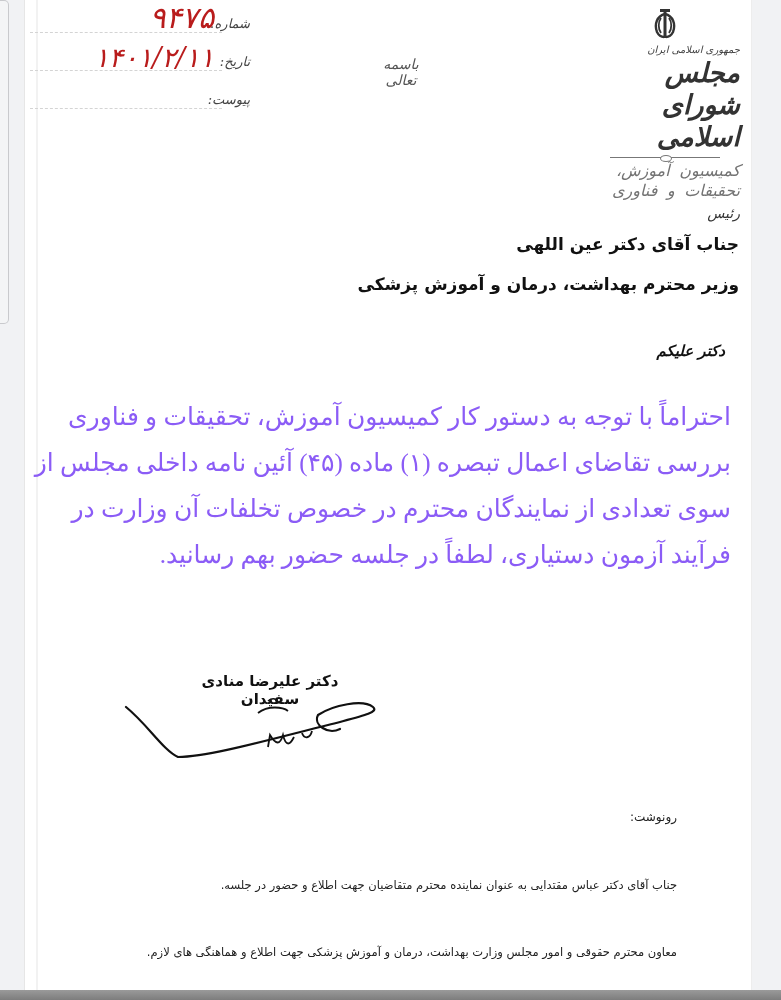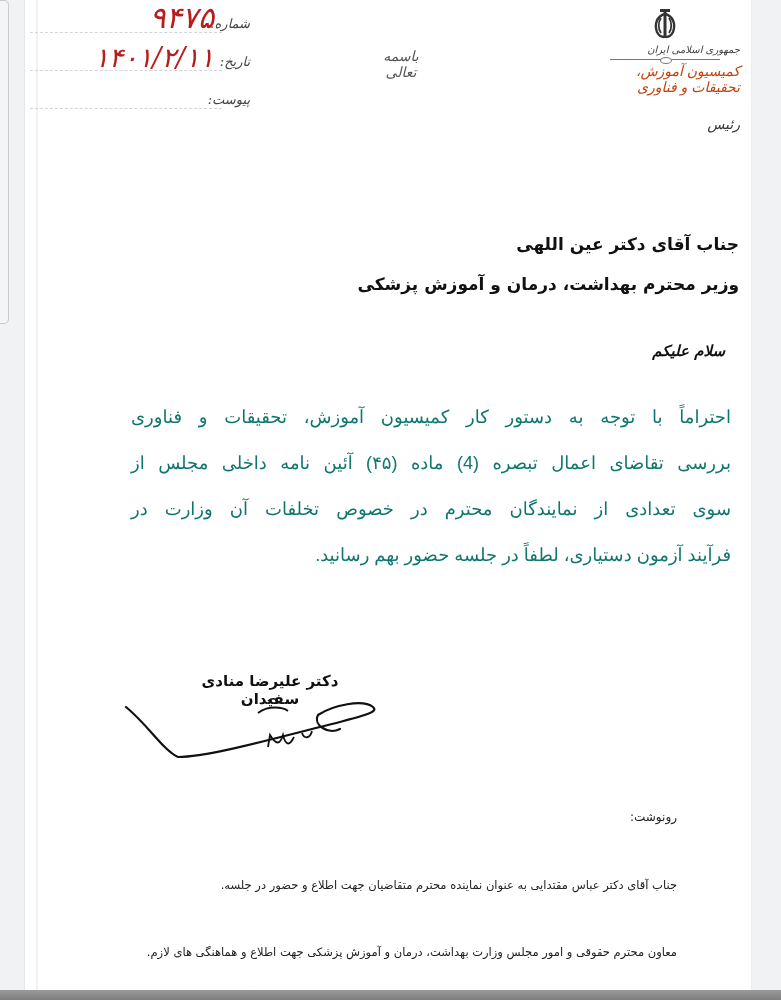--- a/index.html
+++ b/index.html
@@ -35,50 +35,50 @@
   }
   .meta-line { position:absolute; left:0; right:28px; top:26px; border-top:1px dashed #d4d4d4; }
   .meta-value {
     position:absolute; right:36px; top:-6px; font-family:"DejaVu Serif", serif;
     font-size:30px; color:#b91c1c; letter-spacing:3px; font-style:italic;
   }
   .meta-value.date { font-size:27px; top:-2px; }
 
   
   .basmala {
-    position:absolute; left:366px; top:48px; width:70px; height:34px;
+    position:absolute; left:366px; top:56px; width:70px; height:34px;
     font-family:"DejaVu Serif", serif; font-size:14px; color:#555; font-style:italic;
     text-align:center;
   }
 
   
   .emblem-block { position:absolute; left:590px; top:8px; width:150px; text-align:right; }
   .emblem-icon { width:34px; height:36px; margin:0 auto; }
   .emblem-small { font-family:"DejaVu Serif", serif; font-style:italic; font-size:10px; color:#444; margin-top:0px; }
   .emblem-big {
     font-family:"DejaVu Serif", serif; font-style:italic; font-weight:bold;
     font-size:27px; color:#333; line-height:32px; margin-top:2px;
   }
   .emblem-divider { width:110px; height:0; border-top:1px solid #777; margin:4px auto 3px; position:relative; }
   .emblem-divider:after { content:""; position:absolute; left:50px; top:-3px; width:10px; height:5px; border-radius:50%; border:1px solid #777; background:#fff; }
-  .emblem-committee { font-family:Liberation Sans, sans-serif; font-style:italic; font-size:14px; color:#c2410c; }
-  .emblem-role { font-family:"DejaVu Serif", serif; font-style:italic; font-size:14px; color:#333; margin-top:21px; }
+  .emblem-committee { font-family:Liberation Mono, monospace; font-style:italic; font-size:16px; color:#737373; }
+  .emblem-role { font-family:"DejaVu Serif", serif; font-style:italic; font-size:14px; color:#333; margin-top:4px; }
 
   
   .recipient { position:absolute; right:42px; top:224px; width:420px; }
   .recipient-line { font-family:"DejaVu Sans", sans-serif; font-weight:bold; font-size:17px; line-height:40px; color:#111; }
 
   .greeting {
     position:absolute; right:56px; top:342px; font-family:"DejaVu Serif", serif;
     font-style:italic; font-weight:bold; font-size:15px; color:#111;
   }
 
   .body-text { position:absolute; right:50px; top:394px; width:600px; text-align:justify; text-align-last:right; }
   .body-line {
-    font-family:Liberation Sans, sans-serif; font-size:18px; line-height:46px; color:#0f766e;
+    font-family:Liberation Serif, serif; font-size:25px; line-height:46px; color:#8b5cf6;
     text-align:justify; text-align-last:justify; white-space:nowrap;
   }
   .body-line.last { text-align-last:right; }
 
   .signer {
     position:absolute; left:170px; top:672px; width:200px; text-align:center;
     font-family:"DejaVu Sans", sans-serif; font-weight:bold; font-size:15px; color:#111;
   }
   .signature { position:absolute; left:118px; top:695px; width:270px; height:70px; }
 
@@ -120,35 +120,36 @@
     <svg width="34" height="36" viewBox="0 0 34 36">
       <path d="M17 3 L17 30" stroke="#333" stroke-width="3"></path>
       <path d="M17 6 C9 8 6 16 9 24 C11 28 14 29 16 29" fill="none" stroke="#333" stroke-width="2.4"></path>
       <path d="M17 6 C25 8 28 16 25 24 C23 28 20 29 18 29" fill="none" stroke="#333" stroke-width="2.4"></path>
       <path d="M13 10 C10 14 10 21 13 25" fill="none" stroke="#333" stroke-width="1.8"></path>
       <path d="M21 10 C24 14 24 21 21 25" fill="none" stroke="#333" stroke-width="1.8"></path>
       <rect x="12" y="1" width="10" height="3" fill="#333"></rect>
     </svg>
   </div>
   <div class="emblem-small">جمهوری اسلامی ایران</div>
+  <div class="emblem-big">مجلس شورای اسلامی</div>
   <div class="emblem-divider"></div>
   <div class="emblem-committee">کمیسیون آموزش، تحقیقات و فناوری</div>
   <div class="emblem-role">رئیس</div>
 </div>
 
 <div class="recipient rtl">
   <div class="recipient-line">جناب آقای دکتر عین اللهی</div>
   <div class="recipient-line">وزیر محترم بهداشت، درمان و آموزش پزشکی</div>
 </div>
 
-<div class="greeting rtl">سلام علیکم</div>
+<div class="greeting rtl">دکتر علیکم</div>
 
 <div class="body-text rtl">
   <div class="body-line">احتراماً با توجه به دستور کار کمیسیون آموزش، تحقیقات و فناوری</div>
-  <div class="body-line">بررسی تقاضای اعمال تبصره (4) ماده (۴۵) آئین نامه داخلی مجلس از</div>
+  <div class="body-line">بررسی تقاضای اعمال تبصره (۱) ماده (۴۵) آئین نامه داخلی مجلس از</div>
   <div class="body-line">سوی تعدادی از نمایندگان محترم در خصوص تخلفات آن وزارت در</div>
   <div class="body-line last">فرآیند آزمون دستیاری، لطفاً در جلسه حضور بهم رسانید.</div>
 </div>
 
 <div class="signer rtl">دکتر علیرضا منادی سفیدان</div>
 <div class="signature">
   <svg width="270" height="70" viewBox="0 0 270 70">
     <path d="M8 12 C30 30 45 55 60 62 C90 62 150 45 210 30 C240 22 262 18 255 12 C245 4 215 10 200 20 C195 30 210 40 222 34" fill="none" stroke="#111" stroke-width="2.2" stroke-linecap="round"></path>
     <path d="M140 18 C150 10 165 12 170 16" fill="none" stroke="#111" stroke-width="1.8"></path>
     <path d="M150 6 C155 2 160 4 158 8" fill="none" stroke="#111" stroke-width="1.6"></path>

